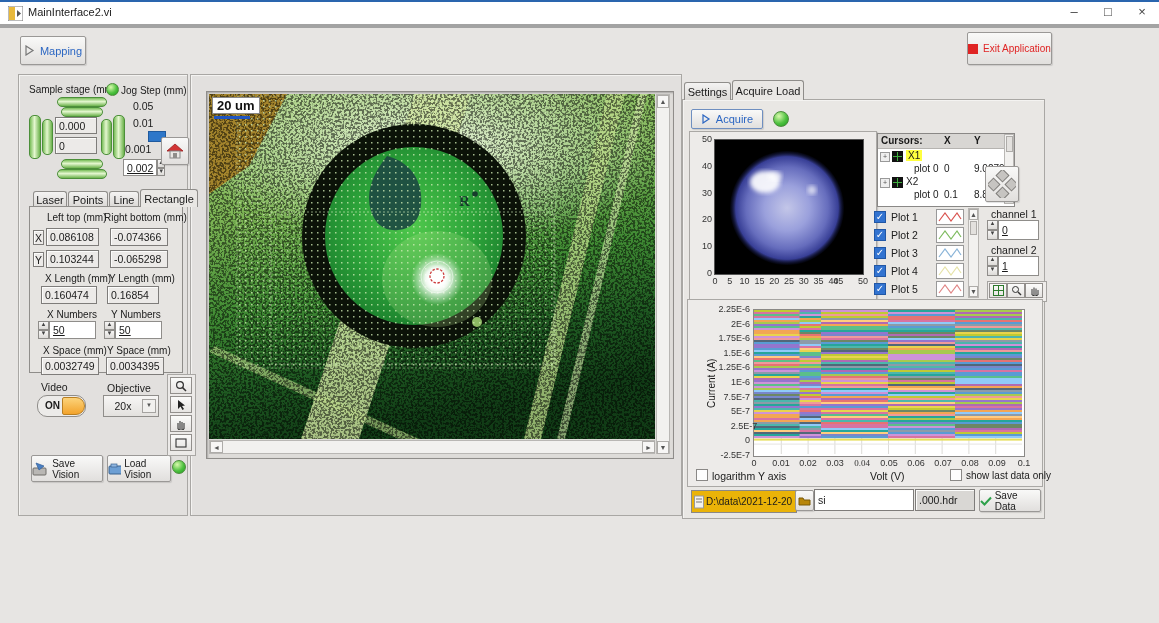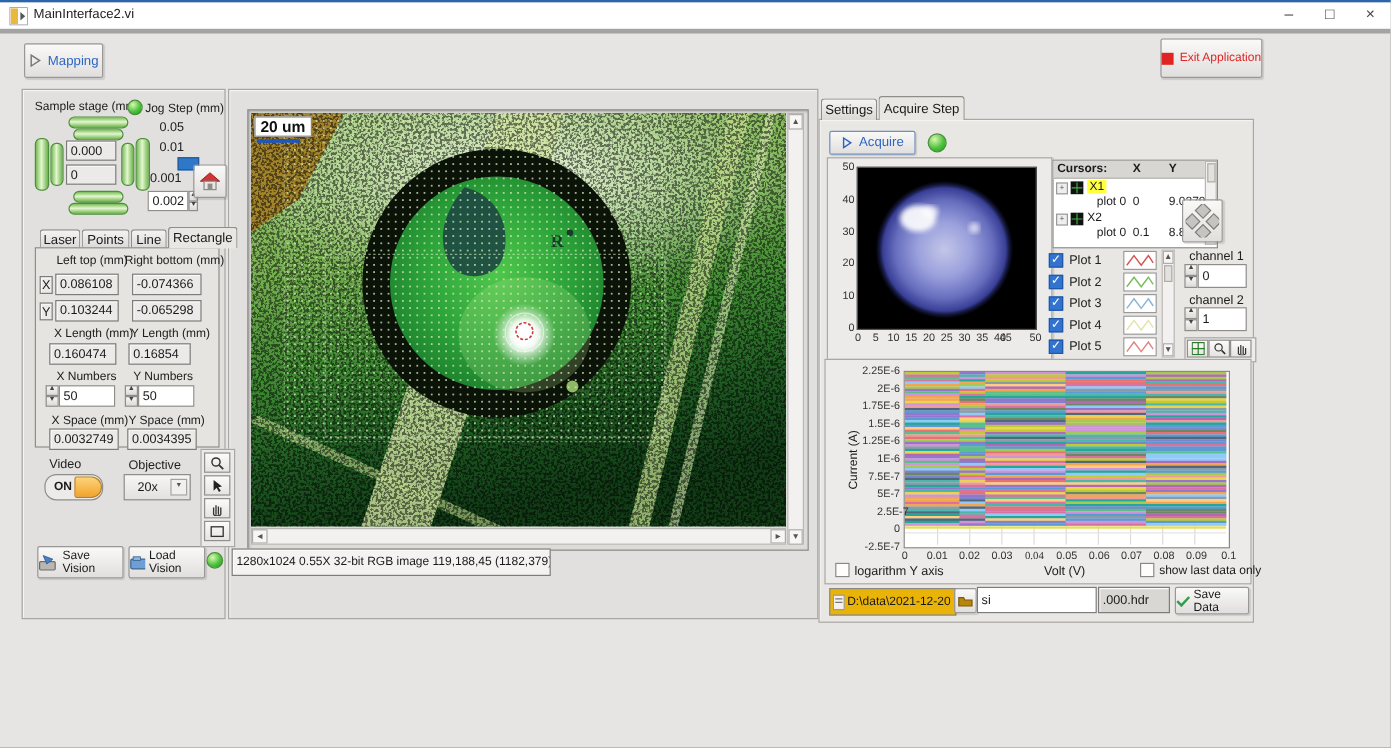--- a/index.html
+++ b/index.html
@@ -28,21 +28,21 @@
   .pillv{position:absolute;border:1px solid #4c8f3a;border-radius:5px;background:linear-gradient(90deg,#79bd59,#e4f7cf 45%,#6cb24c);}
   
   .tab{position:absolute;background:linear-gradient(#f4f3f2,#dbd9d6);border:1px solid #8f8d8a;border-bottom:none;
        border-radius:3px 3px 0 0;font-size:11px;display:flex;align-items:center;justify-content:center;box-sizing:border-box;}
   .tab.active{background:#e9e7e4;z-index:4;}
   
   .spin{position:absolute;display:flex;box-sizing:border-box;}
   .spinbtns{width:11px;display:flex;flex-direction:column;}
   .spinbtns div{flex:1;border:1px solid #8f8d8a;background:linear-gradient(#f7f6f5,#dddbd8);font-size:6px;line-height:5px;
        text-align:center;color:#444;box-sizing:border-box;}
-  .spinfld{flex:1;background:#fff;border:1px solid #8f8d8a;font-size:10.5px;display:flex;align-items:center;padding:0 3px;box-sizing:border-box;}
+  .spinfld{flex:1;background:#fff;border:1px solid #8f8d8a;font-size:10.5px;display:flex;align-items:center;padding:0 3px;box-sizing:border-box;text-decoration:underline;}
   
   .cbx{position:absolute;width:12px;height:12px;box-sizing:border-box;background:#3273d0;border:1px solid #2157a5;
        color:#fff;font-size:10px;line-height:10px;text-align:center;}
   .cbx.off{background:#fdfdfd;border:1px solid #8a8886;}
   
   .sbtrack{position:absolute;background:#f2f1ef;border:1px solid #b9b7b4;box-sizing:border-box;}
   .sbbtn{position:absolute;background:#f7f6f5;border:1px solid #aeaca9;color:#555;font-size:7px;display:flex;
        align-items:center;justify-content:center;box-sizing:border-box;}
   .sbthumb{position:absolute;background:#e3e1de;border:1px solid #aeaca9;box-sizing:border-box;}
   .tick{position:absolute;font-size:9px;color:#333;white-space:nowrap;}
@@ -288,24 +288,23 @@
         </div>
 
         <div class="sbtrack" style="left:2px;top:348px;width:446px;height:14px">
           <div class="sbbtn" style="left:0;top:0;width:13px;height:12px">◄</div>
           <div class="sbbtn" style="left:432px;top:0;width:13px;height:12px">►</div>
         </div>
       </div>
     </div>
 
     <div class="led" style="left:172px;top:436px;width:12px;height:12px"></div>
-    <div class="fld inp" style="left:193px;top:433px;width:266px;height:23px;font-size:10px;background:#f4f3f1">1280x1024 0.55X 32-bit RGB image 119,188,45    (1182,379)</div>
 
     <div class="tab" style="left:684px;top:58px;width:47px;height:18px;z-index:2">Settings</div>
-    <div class="tab active" style="left:732px;top:56px;width:72px;height:20px">Acquire Step</div>
+    <div class="tab active" style="left:732px;top:56px;width:72px;height:20px">Acquire Load</div>
 
     <div class="panel" style="left:682px;top:75px;width:361px;height:418px;background:#e9e7e4;z-index:1">
 
       <div class="btn" style="left:8px;top:9px;width:72px;height:20px;border-color:#6f8fc0">
         <svg width="10" height="10">
             <path d="M2 1 L8 5 L2 9 Z" fill="none" stroke="#2b66c2" stroke-width="1.2"></path>
           </svg>
         <span class="blue">Acquire</span>
       </div>
       <div class="led" style="left:90px;top:11px;width:14px;height:14px"></div>

